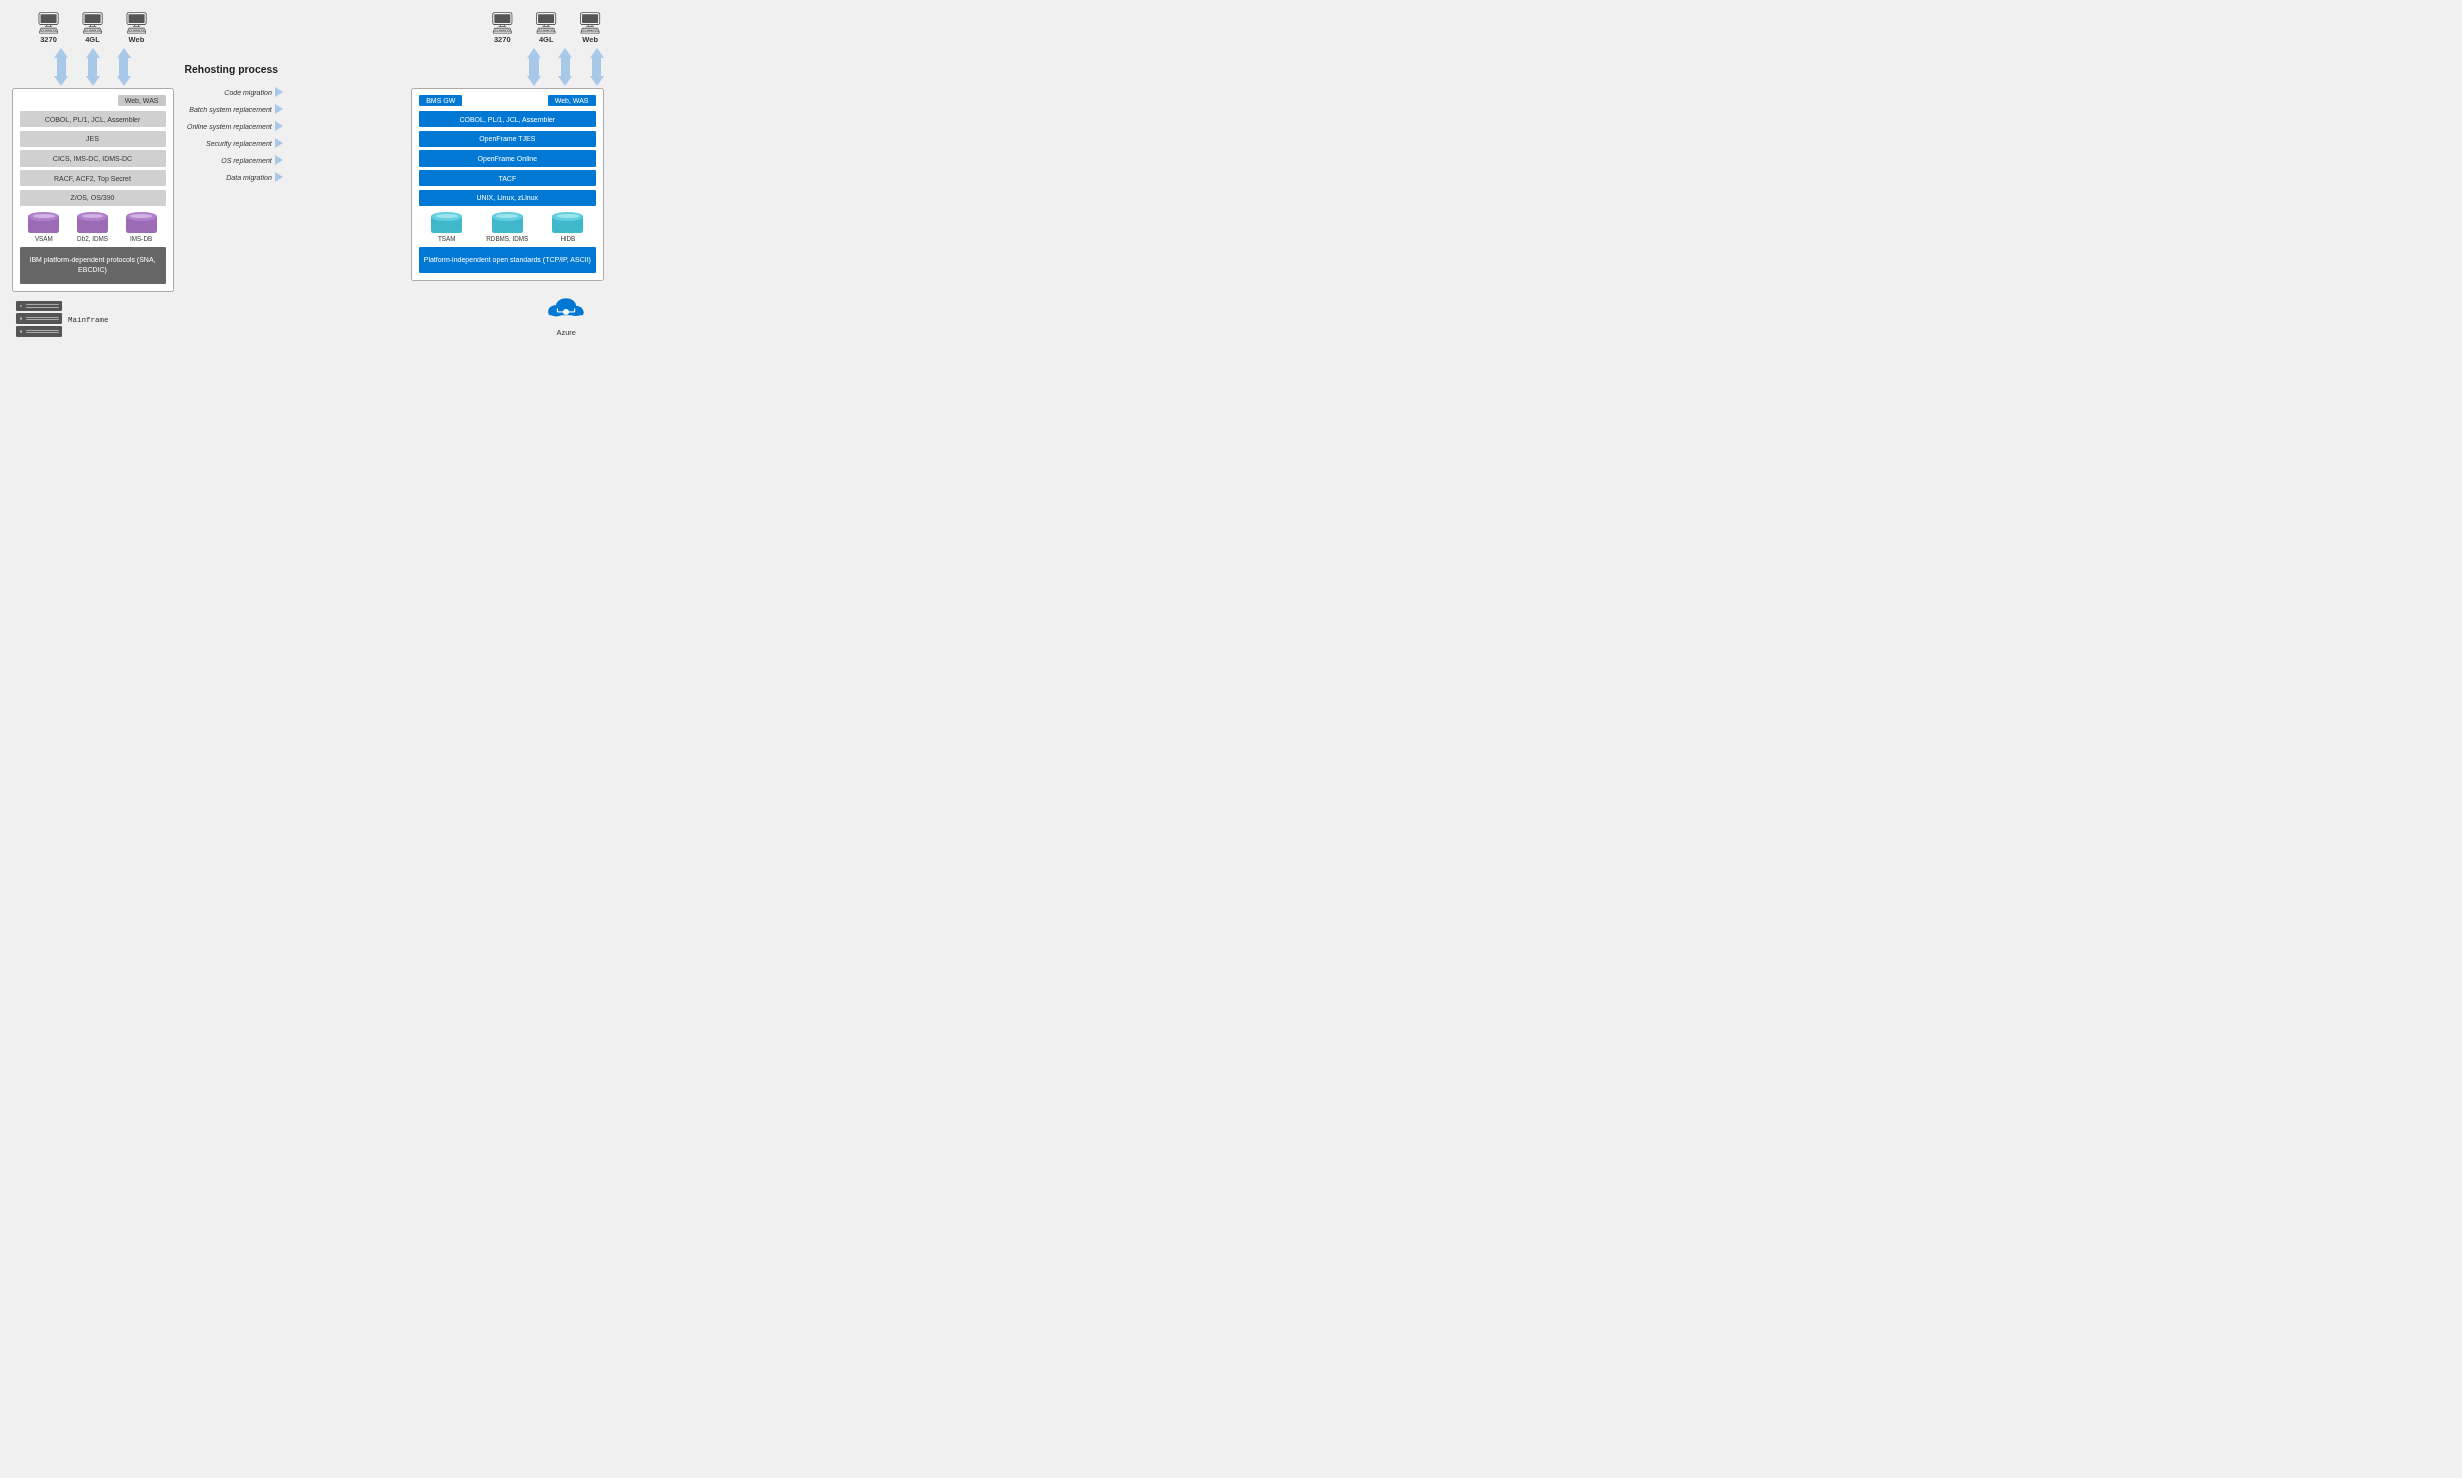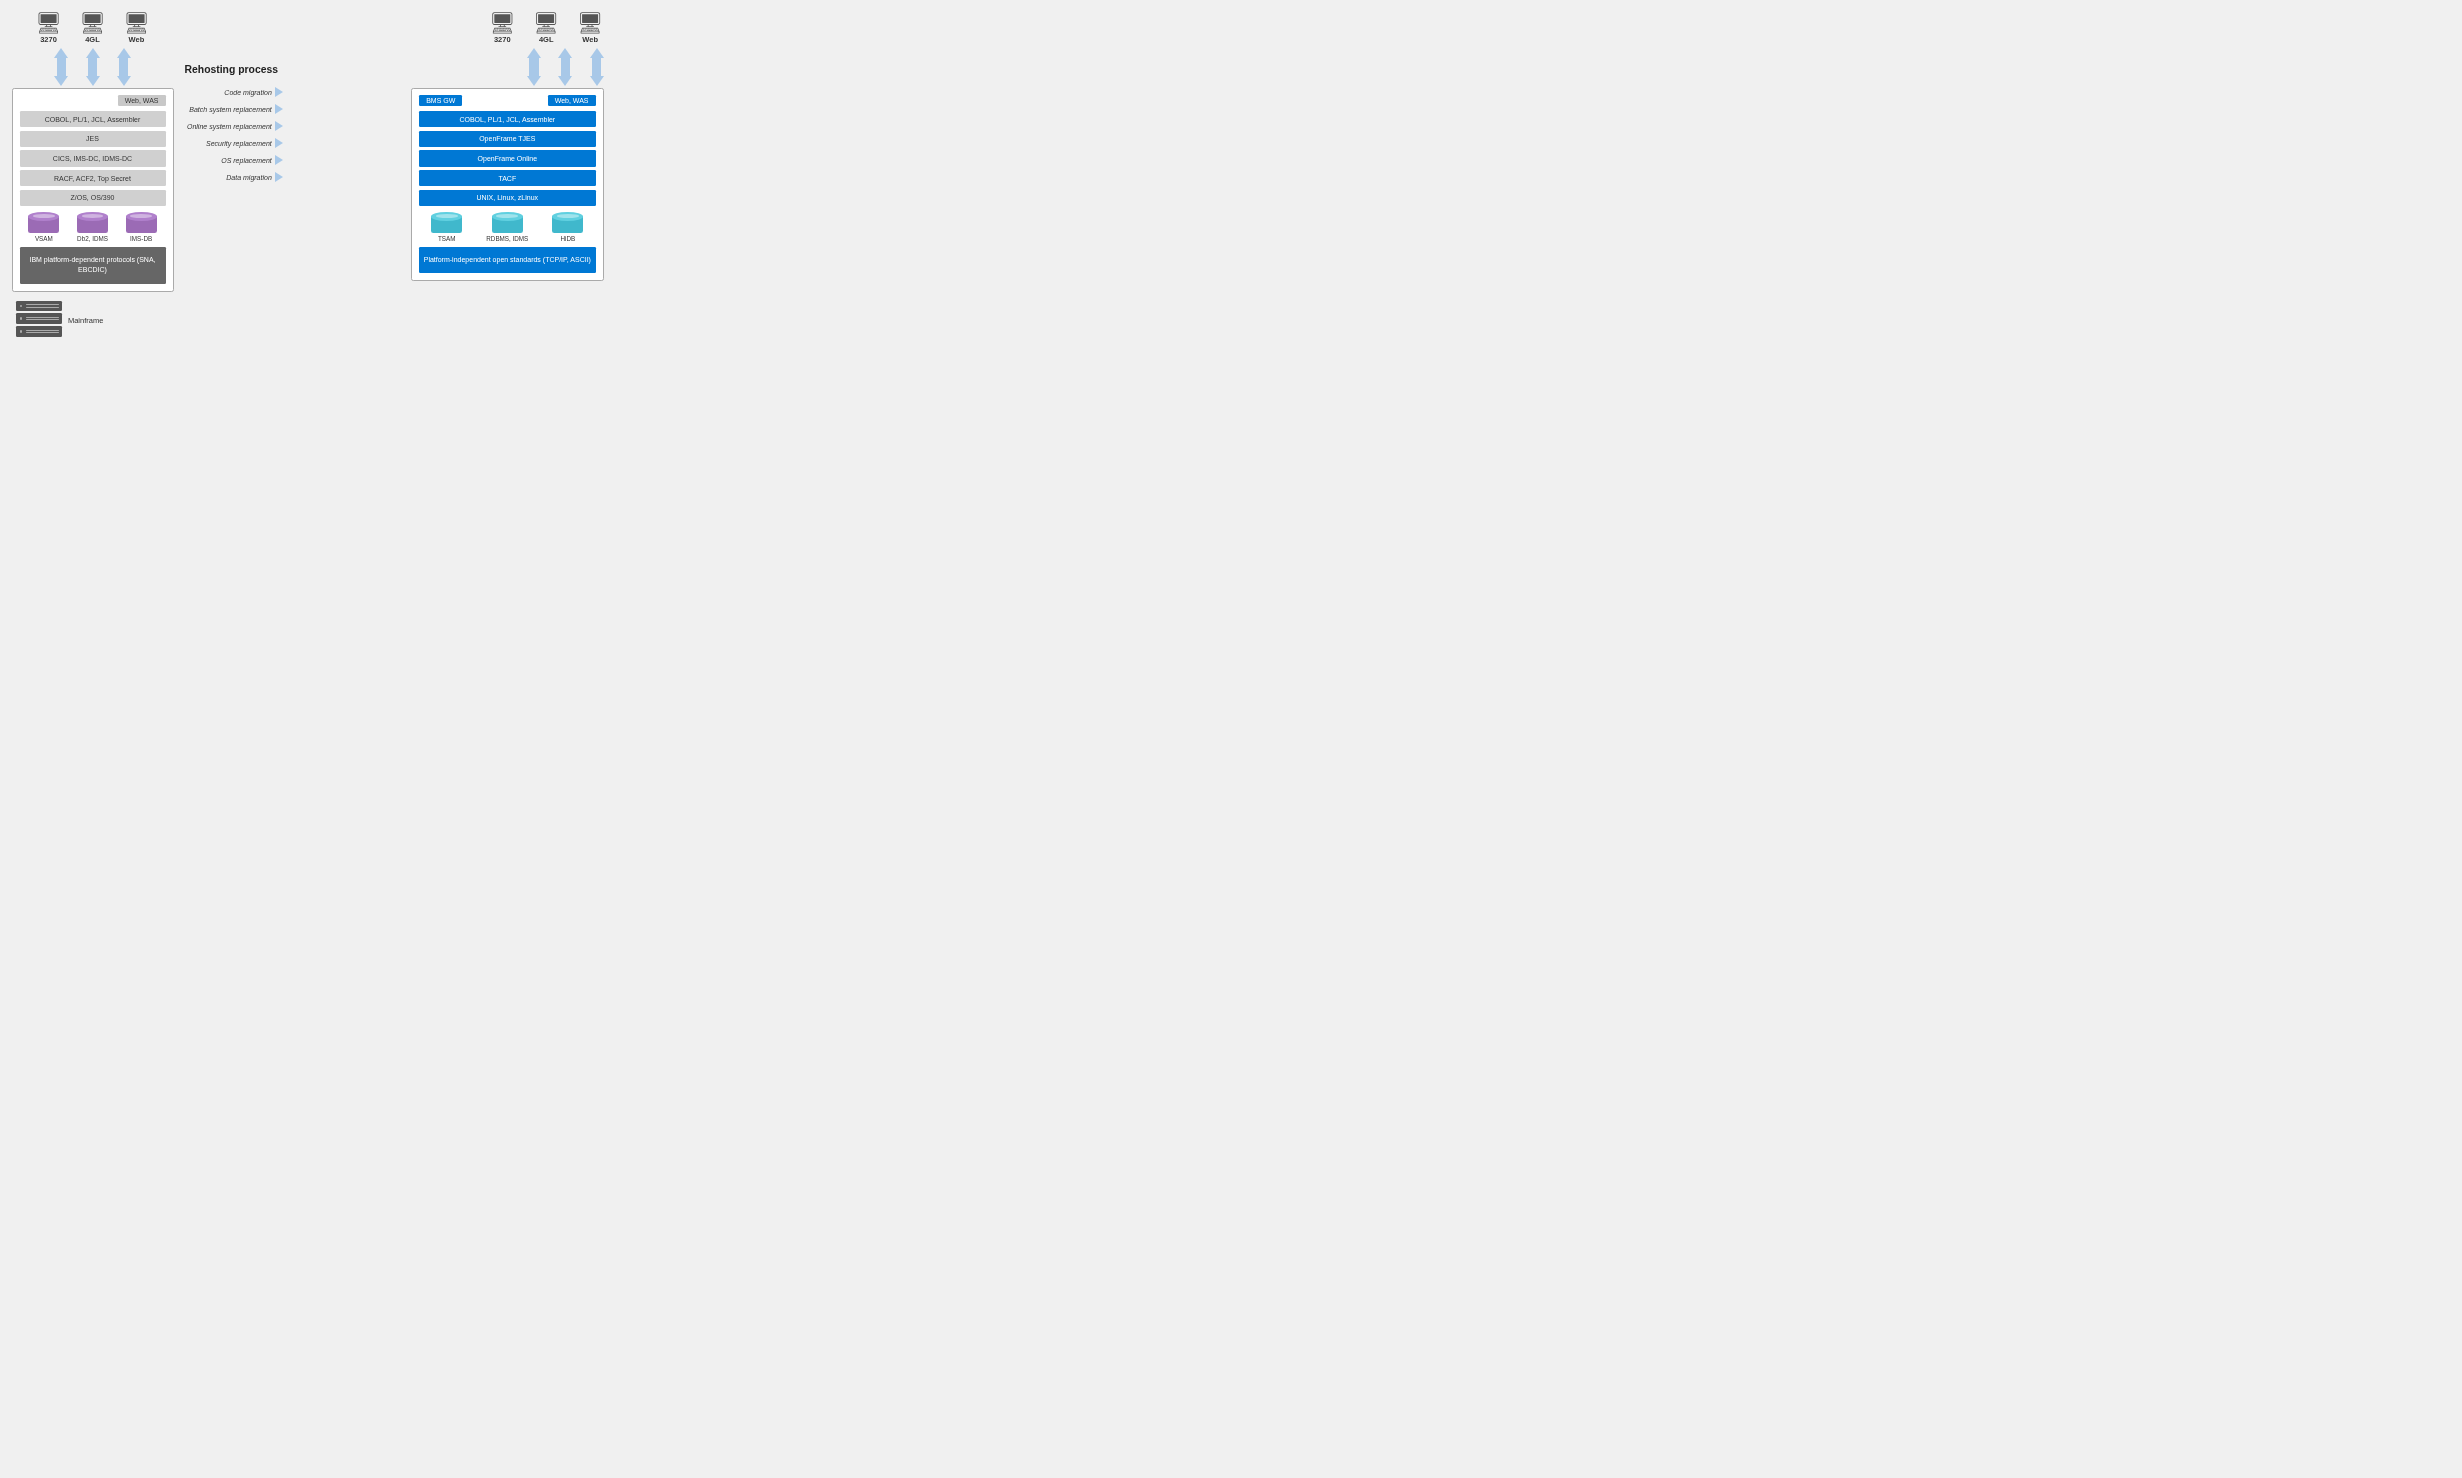--- a/index.html
+++ b/index.html
@@ -294,20 +294,21 @@
     .server-line {
       height: 1.2px;
       background: #aaa;
       border-radius: 0.6px;
     }
 
     .mainframe-label {
       font-size: 7.5px;
       color: #333;
       margin-top: 3.5px;
+      font-family: Liberation Mono, monospace;
     }
 
     
     .azure-group {
       display: flex;
       flex-direction: column;
       align-items: center;
       gap: 3.5px;
     }
     .cloud-icon {
@@ -541,16 +542,34 @@
             <div class="cylinder-highlight"></div>
           </div>
           <div class="db-label">HiDB</div>
         </div>
       </div>
 
       <div class="platform-box">Platform-independent
 open standards (TCP/IP, ASCII)</div>
     </div>
 
+    <div style="display:flex; justify-content:flex-end; width:100%; padding-right:17.3px; margin-top:9.2px;">
+      <div class="azure-group">
+        <div class="cloud-icon">
+          <svg width="40" height="29" viewBox="0 0 70 50" fill="none" xmlns="http://www.w3.org/2000/svg">
+            <ellipse cx="18" cy="36" rx="14" ry="10" fill="#0078d4"></ellipse>
+            <ellipse cx="35" cy="28" rx="18" ry="14" fill="#0078d4"></ellipse>
+            <ellipse cx="52" cy="36" rx="13" ry="9" fill="#0078d4"></ellipse>
+            <rect x="4" y="34" width="62" height="10" fill="#0078d4" rx="5"></rect>
+            <circle cx="35" cy="38" r="5" fill="white"></circle>
+            <line x1="35" y1="38" x2="20" y2="38" stroke="white" stroke-width="2"></line>
+            <line x1="35" y1="38" x2="50" y2="38" stroke="white" stroke-width="2"></line>
+            <line x1="20" y1="38" x2="20" y2="32" stroke="white" stroke-width="2"></line>
+            <line x1="50" y1="38" x2="50" y2="32" stroke="white" stroke-width="2"></line>
+          </svg>
+        </div>
+        <div class="azure-label">Azure</div>
+      </div>
+    </div>
   </div>
 
 </div>
 
 
 </body></html>

